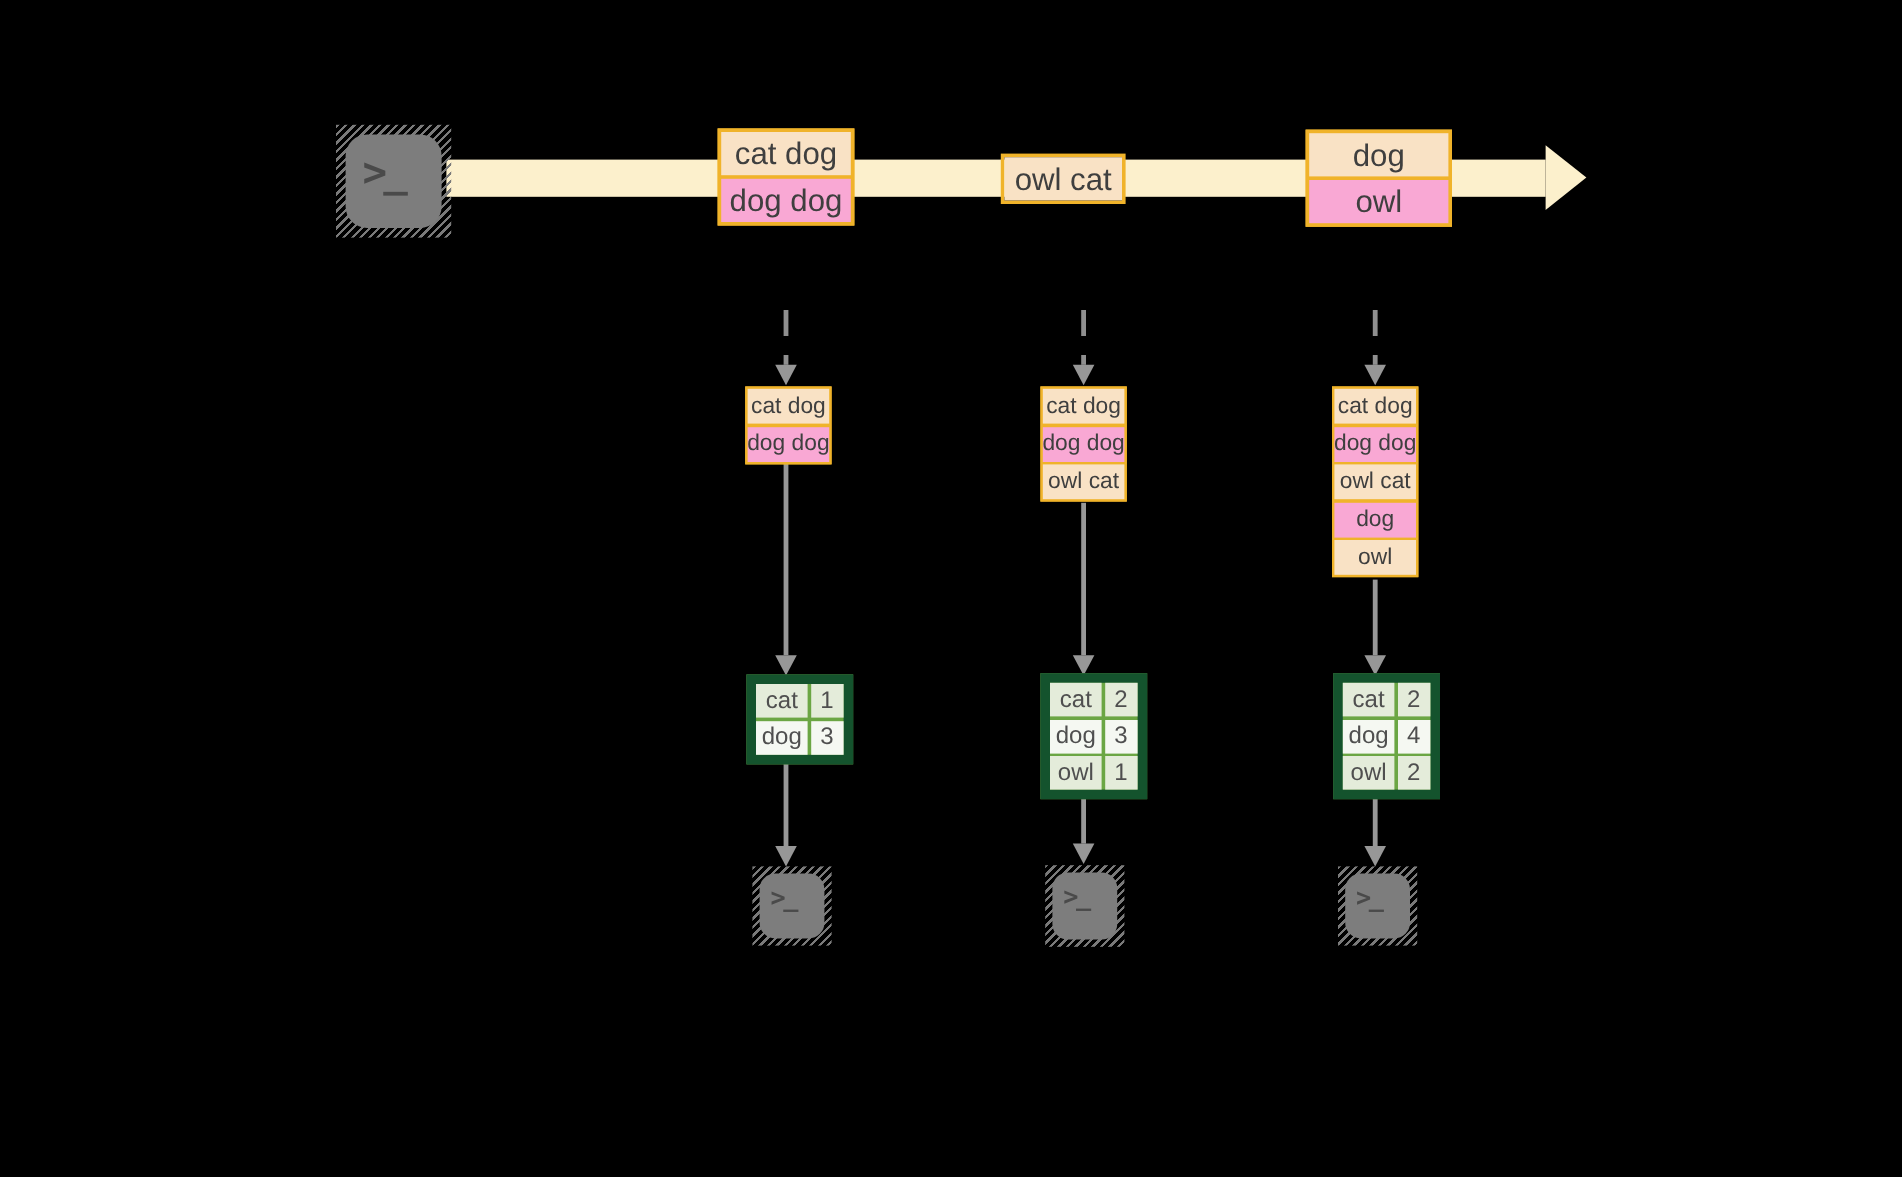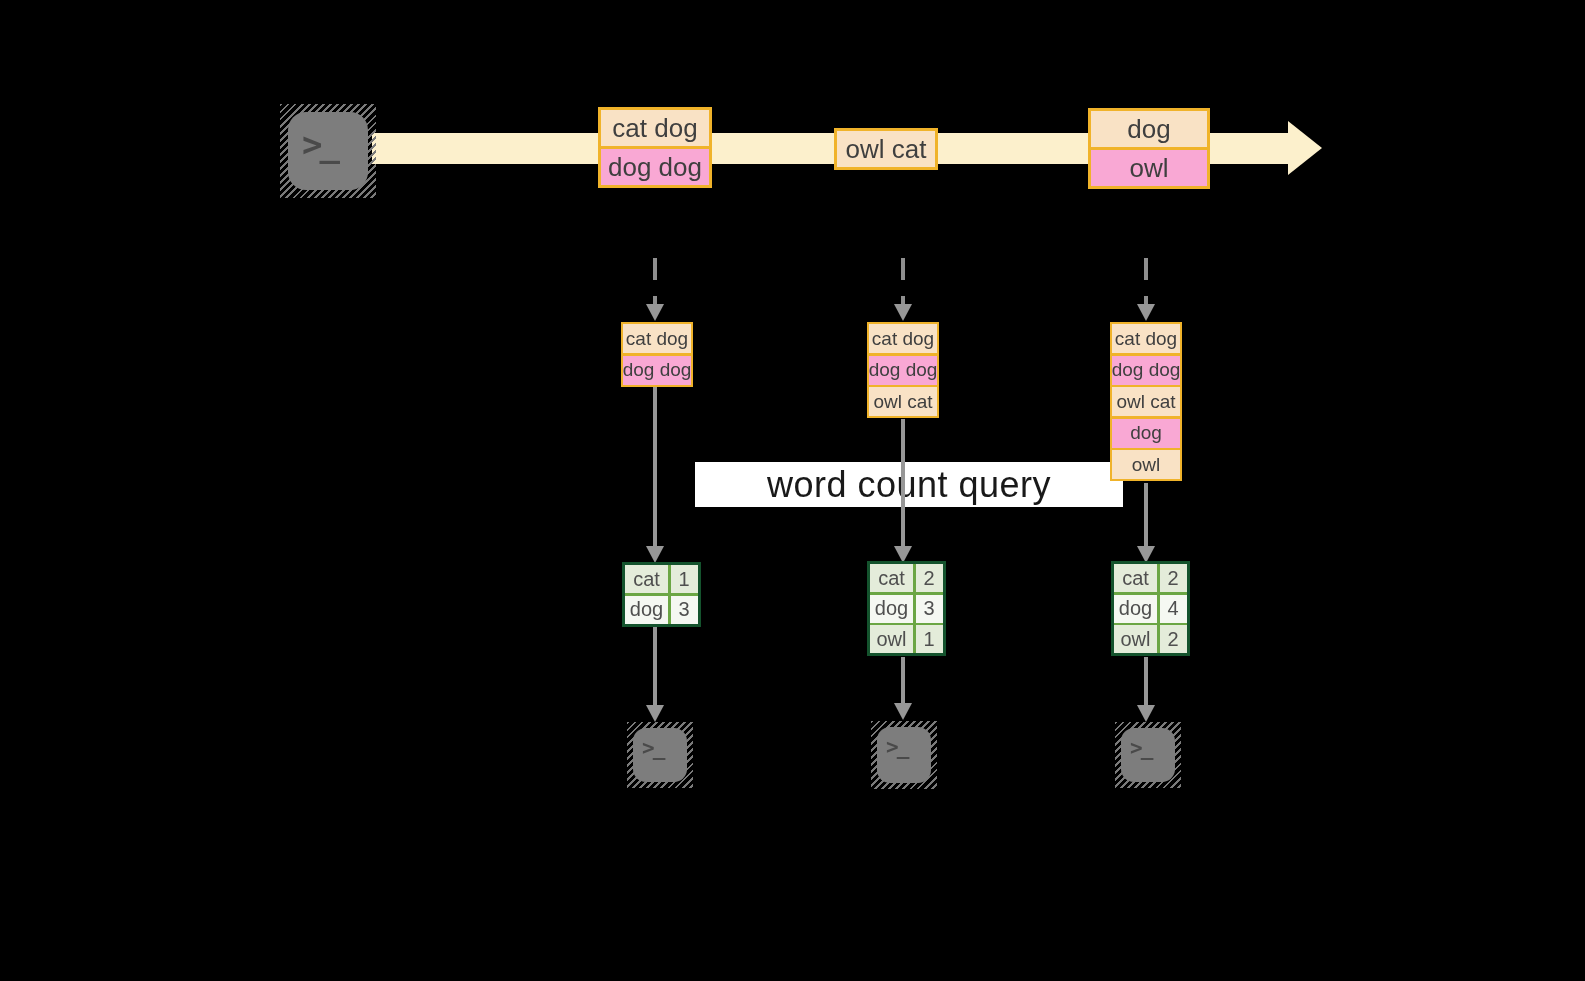--- a/index.html
+++ b/index.html
@@ -43,21 +43,21 @@
          display:flex;flex-direction:column;gap:2.5px;z-index:3;}
   .srow{display:flex;align-items:center;justify-content:center;height:29px;
         font-size:19px;color:#3f3f3f;white-space:nowrap;}
 
   
   .query{position:absolute;left:695px;top:462px;width:428px;height:45px;background:#ffffff;
          color:#191919;font-size:36px;display:flex;align-items:center;justify-content:center;
          z-index:1;letter-spacing:0.5px;}
 
   
-  .ctable{position:absolute;border:3px solid #14532d;background:#6ba644;z-index:3;
+  .ctable{position:absolute;border:8px solid #14532d;background:#6ba644;z-index:3;
           display:grid;grid-template-columns:43px 27px;gap:2.5px;}
   .cc{display:flex;align-items:center;justify-content:center;height:28px;
       font-size:20px;color:#4f4f4f;}
   .g-dark{background:#e4ecda;}
   .g-light{background:#f5f8f2;}
 </style>
 </head>
 <body>
 
 <div class="canvas">
@@ -100,21 +100,20 @@
     <div class="srow fill-dark">owl cat</div>
   </div>
   <div class="stack" style="left:1110px;top:322px;">
     <div class="srow fill-dark">cat dog</div>
     <div class="srow fill-light">dog dog</div>
     <div class="srow fill-dark">owl cat</div>
     <div class="srow fill-light">dog</div>
     <div class="srow fill-dark">owl</div>
   </div>
 
-  <div class="query">word count query</div>
 
   <div class="vline" style="left:653px;top:386px;height:160px;"></div>
   <div class="vhead" style="left:646px;top:546px;"></div>
   <div class="vline" style="left:901px;top:419px;height:127px;"></div>
   <div class="vhead" style="left:894px;top:546px;"></div>
   <div class="vline" style="left:1144px;top:483px;height:63px;"></div>
   <div class="vhead" style="left:1137px;top:546px;"></div>
 
   <div class="ctable" style="left:622px;top:562px;">
     <div class="cc g-dark">cat</div>

